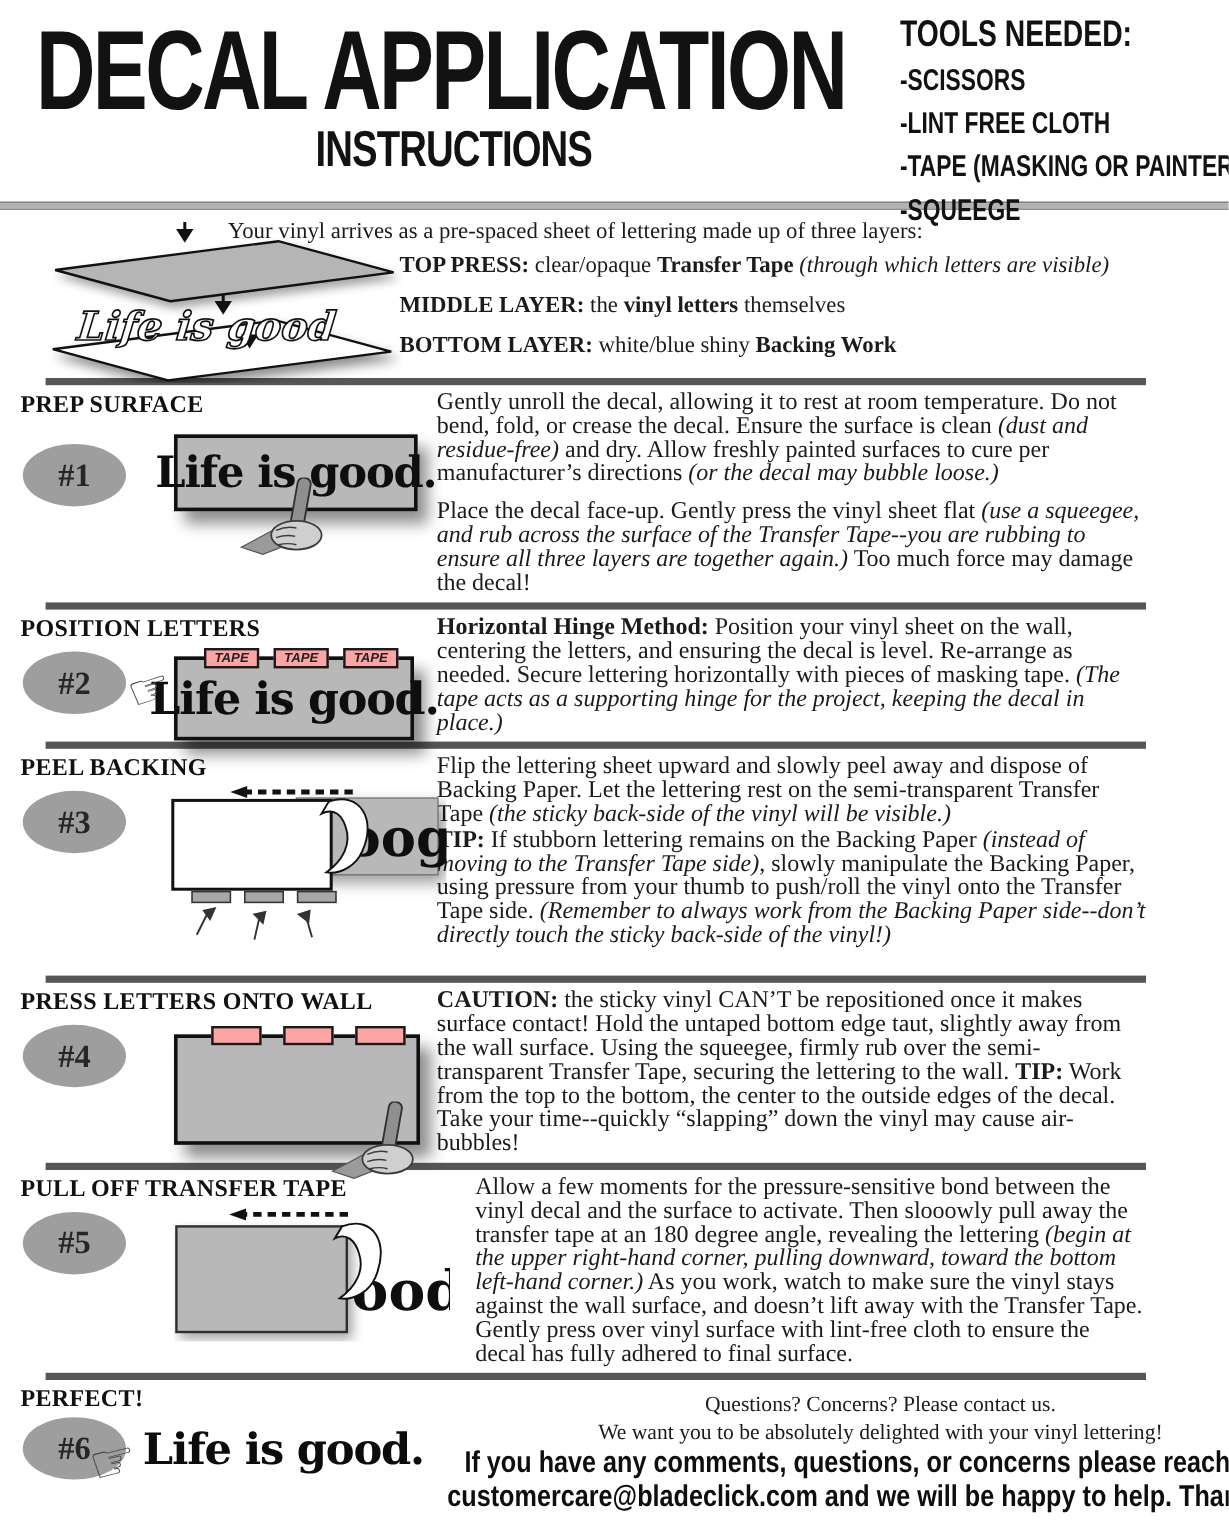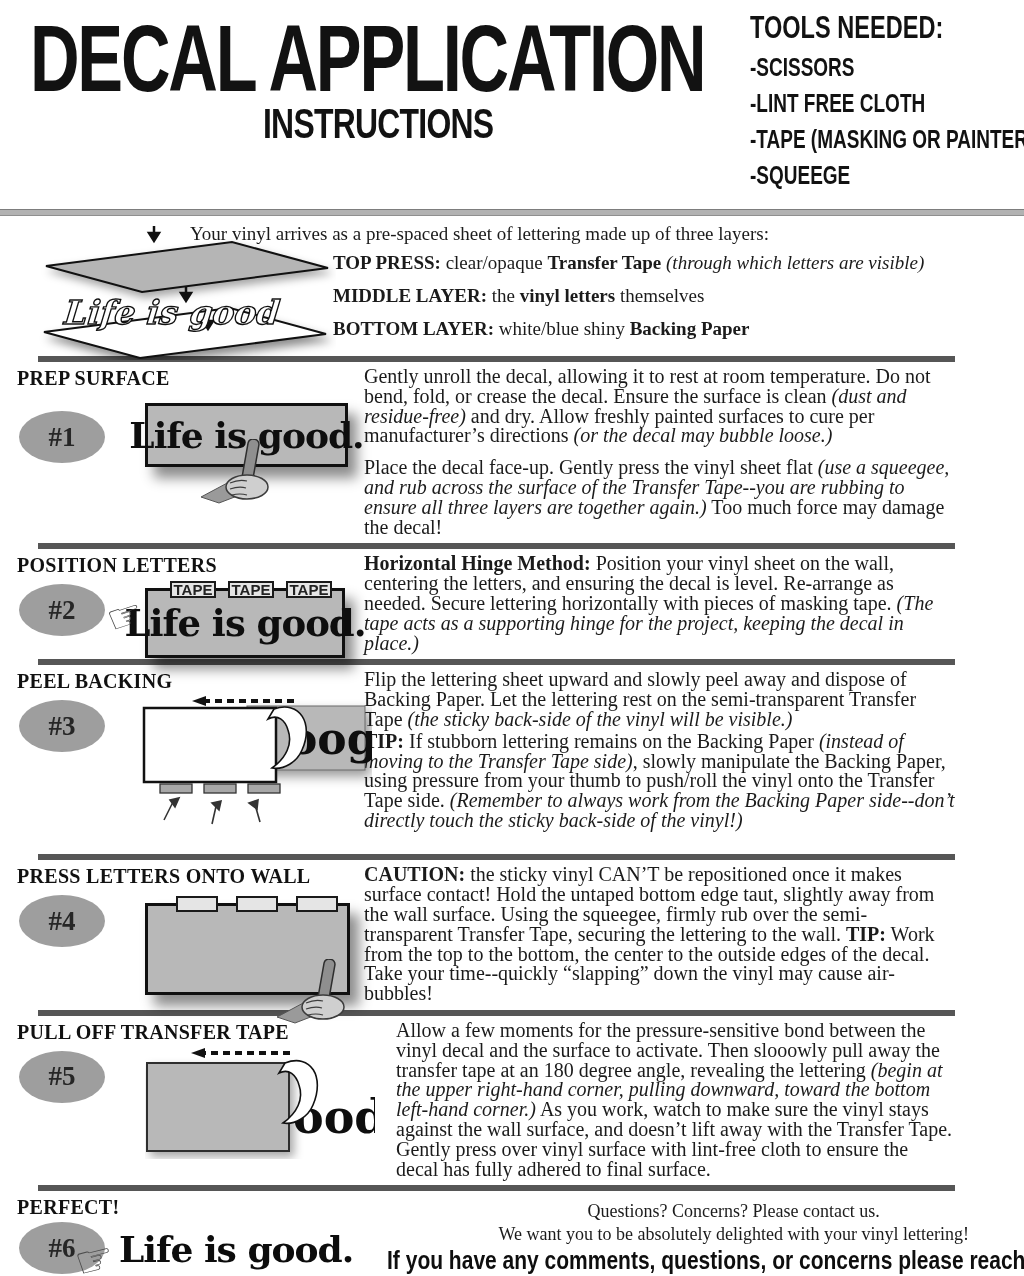--- a/index.html
+++ b/index.html
@@ -1,21 +1,21 @@
 <!DOCTYPE html>
 <html><head>
 <meta charset="utf-8">
 <style>
   * { box-sizing: border-box; margin: 0; padding: 0; }
   html, body { width: 1024px; background: #fff; }
   body { font-family: "Liberation Serif", serif; color: #1b1b1b; }
   .page { position: relative; width: 1024px; height: 1276px; background: #fff; overflow: hidden; }
 
   
-  .hdr { position: relative; height: 209px; }
+  .hdr { position: relative; height: 168px; }
   .big-title { position: absolute; left: 30px; top: 14px; font-family: "Liberation Sans", sans-serif;
     font-weight: 700; font-size: 94px; letter-spacing: -3px; line-height: .95; white-space: nowrap;
     transform: scaleX(.73); transform-origin: left top; color: #121212; }
   .sub-title { position: absolute; left: 263px; top: 100px; font-family: "Liberation Sans", sans-serif;
     font-weight: 700; font-size: 42px; letter-spacing: -1px; white-space: nowrap;
     transform: scaleX(.76); transform-origin: left top; color: #121212; }
   .tools { position: absolute; left: 723px; top: 10px; width: 300px; margin-left: 27px; }
   .tools-h { font-family: "Liberation Sans", sans-serif; font-weight: 700; font-size: 31px;
     transform: scaleX(.76); transform-origin: left top; white-space: nowrap; color: #121212; }
   .tools-i { font-family: "Liberation Sans", sans-serif; font-weight: 700; font-size: 25px;
@@ -50,23 +50,23 @@
 
   
   .decal-box { position: absolute; background: #b8b8b8; border: 3px solid #101010;
     box-shadow: 9px 11px 12px rgba(0,0,0,.45); display: flex; align-items: center; justify-content: center; }
   .decal-text { font-family: "DejaVu Serif", serif; font-weight: 700; letter-spacing: -1px; color: #0e0e0e; white-space: nowrap; }
   .box1 { left: 128px; top: 36px; width: 203px; height: 64px; }
   .box1 .decal-text { font-size: 36px; }
   .box2 { left: 128px; top: 34px; width: 200px; height: 70px; }
   .box2 .decal-text { font-size: 37px; }
   .box4 { left: 128px; top: 38px; width: 205px; height: 92px; }
-  .tab { position: absolute; top: -10px; width: 46px; height: 17px; background: #e5e5e5; border: 2px solid #1a1a1a;
-    font-family: "Liberation Sans", sans-serif; font-weight: 700; font-size: 15px; color: #222;
-    display: flex; align-items: center; justify-content: center; }
+  .tab { position: absolute; top: -10px; width: 46px; height: 17px; background: #fca5a5; border: 2px solid #1a1a1a;
+    font-family: "Liberation Sans", sans-serif; font-weight: 700; font-size: 11px; color: #222;
+    display: flex; align-items: center; justify-content: center; font-style: italic; }
   .tab.plain { width: 42px; height: 16px; }
   .hand-glyph { position: absolute; font-family: "DejaVu Sans", sans-serif; color: #4c4c4c; line-height: 1; }
   .hand2 { left: 90px; top: 42px; font-size: 40px; transform: rotate(-18deg); }
   .hand6 { left: 58px; top: 42px; font-size: 44px; transform: rotate(-14deg); }
   .lig-big { position: absolute; left: 102px; top: 32px; font-family: "DejaVu Serif", serif; font-weight: 700;
     font-size: 36px; letter-spacing: -1px; color: #0c0c0c; white-space: nowrap; }
   .svg-illus { position: absolute; }
 
   
   .foot-right { flex: 1; text-align: center; padding-top: 4px; }
@@ -103,21 +103,21 @@
         <line x1="150" y1="62" x2="150" y2="70"></line>
           <polygon points="145,69 155,69 150,77"></polygon>
         <line x1="172" y1="90" x2="172" y2="98"></line>
           <polygon points="167,97 177,97 172,105"></polygon>
       </g>
       <text x="38" y="100" class="script-text" font-size="33" fill="#ffffff" stroke="#111" stroke-width="1.4" transform="skewX(-6)">Life is good</text>
     </svg>
     <p class="intro-lead">Your vinyl arrives as a pre-spaced sheet of lettering made up of three layers:</p>
     <p class="layer"><b>TOP PRESS:</b><span> clear/opaque </span><b>Transfer Tape</b><i> (through which letters are visible)</i></p>
     <p class="layer"><b>MIDDLE LAYER:</b><span> the </span><b>vinyl letters</b><span> themselves</span></p>
-    <p class="layer"><b>BOTTOM LAYER:</b><span> white/blue shiny </span><b>Backing Paper</b></p>
+    <p class="layer"><b>BOTTOM LAYER:</b><span> white/blue shiny </span><b>Backing Work</b></p>
   </section>
 
   <div class="rule"></div>
 
   <section class="step s1">
     <div class="step-left">
       <h2 class="step-h">PREP SURFACE</h2>
       <div class="badge">#1</div>
       <div class="decal-box box1">
         <span class="decal-text">Life is good.</span>

